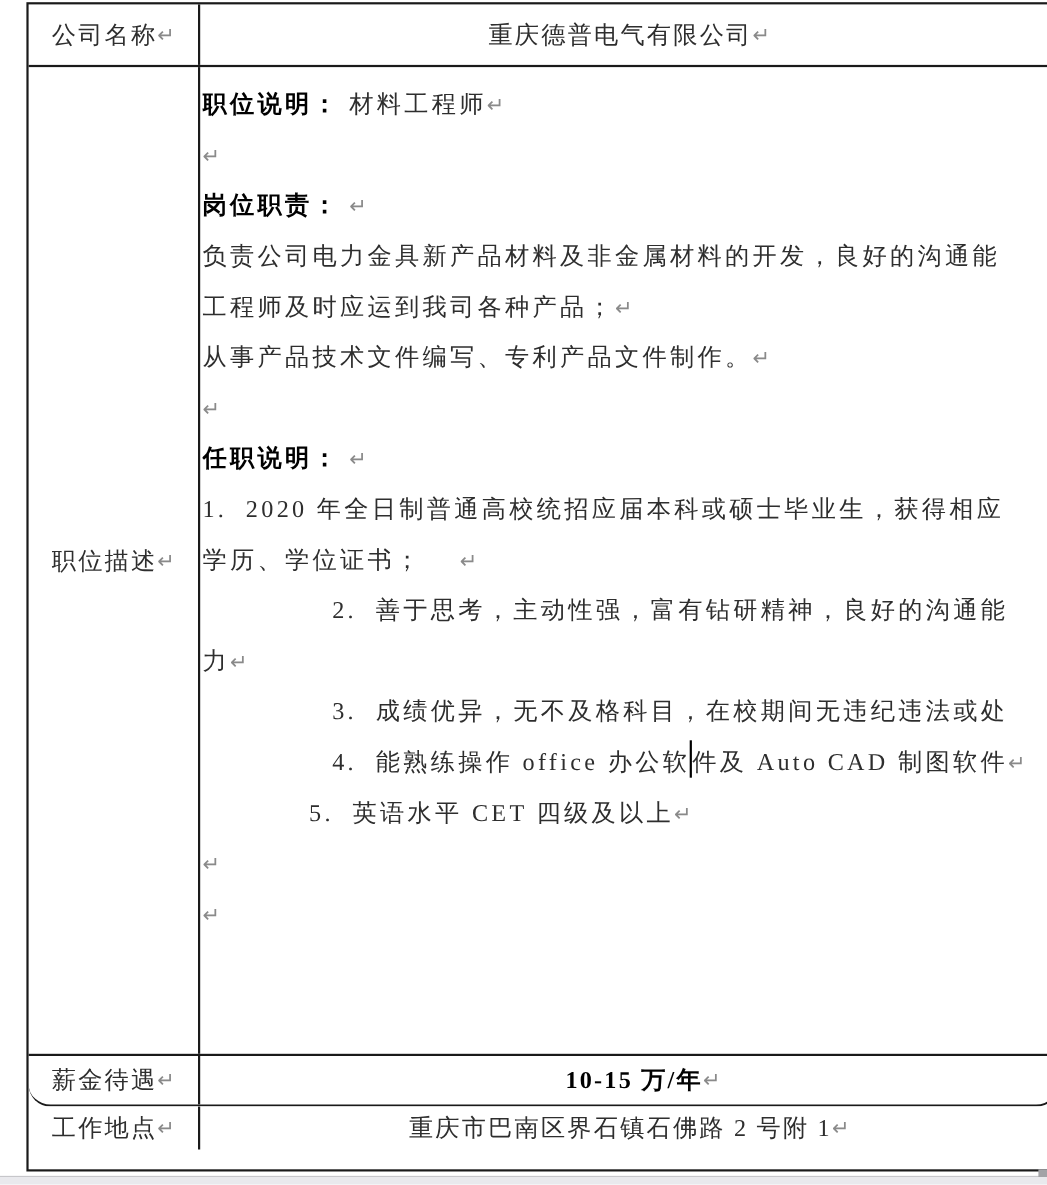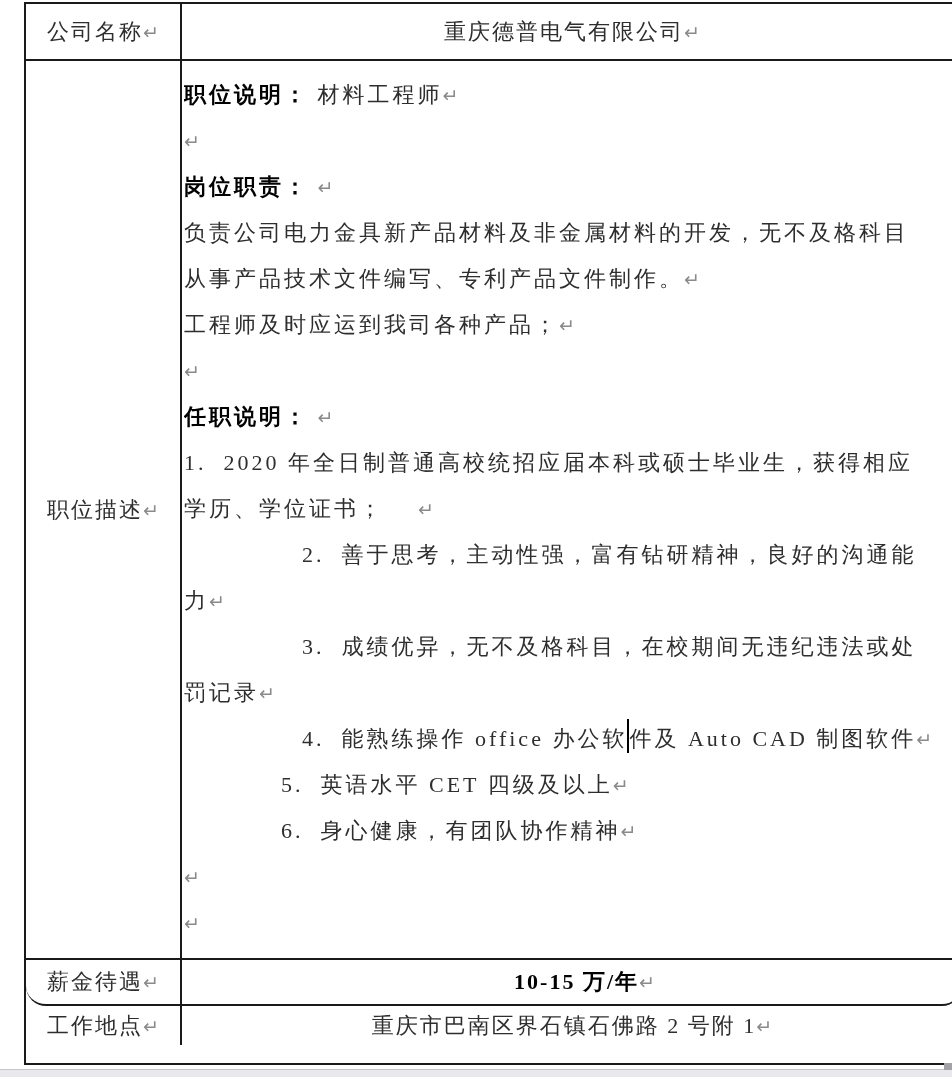--- a/index.html
+++ b/index.html
@@ -72,34 +72,32 @@
 
   <div class="row row-desc bordered">
     <div class="cell-label">
         <span>职位描述</span>
         <span class="pmark">↵</span>
       </div>
     <div class="cell-desc" id="desc-lines">
         <div class="desc-line"><span class="b">职位说明：</span> 材料工程师<span class="pmark">↵</span></div>
         <div class="desc-line"><span class="pmark">↵</span></div>
         <div class="desc-line"><span class="b">岗位职责：</span> <span class="pmark">↵</span></div>
-        <div class="desc-line">负责公司电力金具新产品材料及非金属材料的开发，无不及格科目</div>
+        <div class="desc-line">负责公司电力金具新产品材料及非金属材料的开发，良好的沟通能</div>
+        <div class="desc-line">工程师及时应运到我司各种产品；<span class="pmark">↵</span></div>
         <div class="desc-line">从事产品技术文件编写、专利产品文件制作。<span class="pmark">↵</span></div>
-        <div class="desc-line">工程师及时应运到我司各种产品；<span class="pmark">↵</span></div>
         <div class="desc-line"><span class="pmark">↵</span></div>
         <div class="desc-line"><span class="b">任职说明：</span> <span class="pmark">↵</span></div>
         <div class="desc-line">1.  2020 年全日制普通高校统招应届本科或硕士毕业生，获得相应</div>
         <div class="desc-line">学历、学位证书；    <span class="pmark">↵</span></div>
         <div class="desc-line" style="padding-left: 118px;">2.  善于思考，主动性强，富有钻研精神，良好的沟通能</div>
         <div class="desc-line">力<span class="pmark">↵</span></div>
         <div class="desc-line" style="padding-left: 118px;">3.  成绩优异，无不及格科目，在校期间无违纪违法或处</div>
-        <div class="desc-line">罚记录<span class="pmark">↵</span></div>
         <div class="desc-line" style="padding-left: 118px;">4.  能熟练操作 office 办公软<span class="caret"></span>件及 Auto CAD 制图软件<span class="pmark">↵</span></div>
         <div class="desc-line" style="padding-left: 97px;">5.  英语水平 CET 四级及以上<span class="pmark">↵</span></div>
-        <div class="desc-line" style="padding-left: 97px;">6.  身心健康，有团队协作精神<span class="pmark">↵</span></div>
         <div class="desc-line"><span class="pmark">↵</span></div>
         <div class="desc-line"><span class="pmark">↵</span></div>
       </div>
   </div>
 
   <div class="row row-salary bordered">
     <div class="cell-label">
         <span>薪金待遇</span>
         <span class="pmark">↵</span>
       </div>

